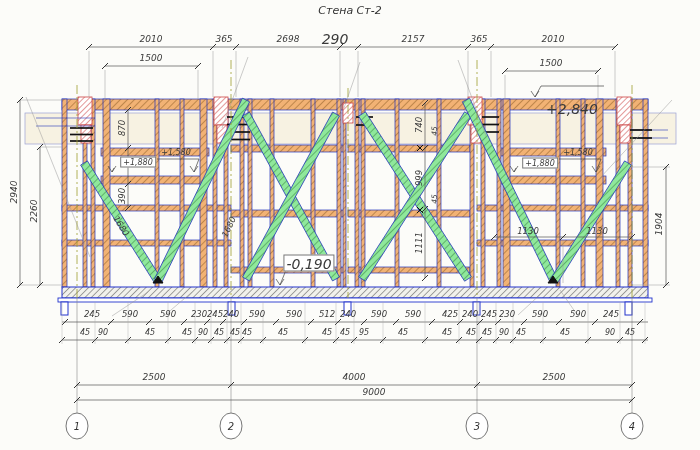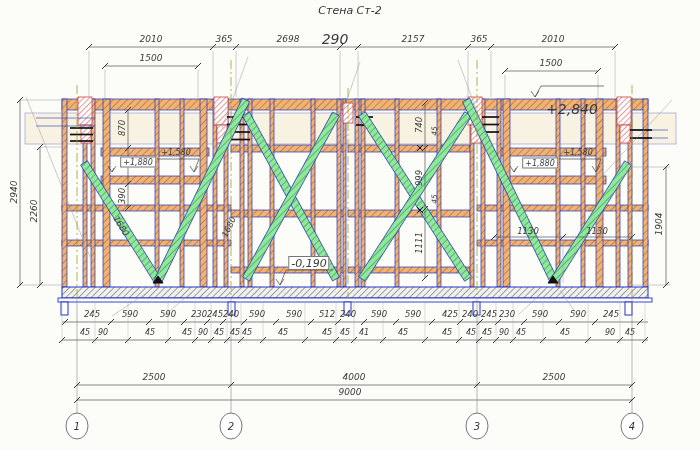--- a/index.html
+++ b/index.html
@@ -385,25 +385,25 @@
       <span class="dim" style="left: 435px; top: 131px; font-size: 7.5px; transform: translate(-50%, -50%) rotate(-90deg);">45</span>
       <span class="dim" style="left: 435px; top: 199px; font-size: 7.5px; transform: translate(-50%, -50%) rotate(-90deg);">45</span>
       <span class="dim" style="left: 121px; top: 226px; font-size: 8.5px; transform: translate(-50%, -50%) rotate(58deg);">1680</span>
       <span class="dim" style="left: 229px; top: 227px; font-size: 8.5px; transform: translate(-50%, -50%) rotate(-64deg);">1680</span>
       <span class="dim" style="left: 528px; top: 231px; font-size: 8.5px; transform: translate(-50%, -50%) rotate(0deg);">1130</span>
       <span class="dim" style="left: 597px; top: 231px; font-size: 8.5px; transform: translate(-50%, -50%) rotate(0deg);">1130</span>
       <span class="dim box" style="left: 138px; top: 162px; font-size: 8px; transform: translate(-50%, -50%) rotate(0deg);">+1,880</span>
       <span class="dim" style="left: 176px; top: 153px; font-size: 8px; transform: translate(-50%, -50%) rotate(0deg);">+1,580</span>
       <span class="dim box" style="left: 540px; top: 163px; font-size: 8px; transform: translate(-50%, -50%) rotate(0deg);">+1,880</span>
       <span class="dim" style="left: 578px; top: 153px; font-size: 8px; transform: translate(-50%, -50%) rotate(0deg);">+1,580</span>
-      <span class="dim box" style="left: 309px; top: 263px; font-size: 11px; transform: translate(-50%, -50%) rotate(0deg);">-0,190</span>
+      <span class="dim box" style="left: 309px; top: 263px; font-size: 14px; transform: translate(-50%, -50%) rotate(0deg);">-0,190</span>
       <span class="dim" style="left: 154px; top: 377px; font-size: 9px; transform: translate(-50%, -50%) rotate(0deg);">2500</span>
       <span class="dim" style="left: 354px; top: 377px; font-size: 9px; transform: translate(-50%, -50%) rotate(0deg);">4000</span>
       <span class="dim" style="left: 554px; top: 377px; font-size: 9px; transform: translate(-50%, -50%) rotate(0deg);">2500</span>
-      <span class="dim" style="left: 350px; top: 392px; font-size: 9px; transform: translate(-50%, -50%) rotate(0deg);">9000</span>
+      <span class="dim" style="left: 374px; top: 392px; font-size: 9px; transform: translate(-50%, -50%) rotate(0deg);">9000</span>
       <span class="dim" style="left: 92px; top: 314px; font-size: 8.5px; transform: translate(-50%, -50%) rotate(0deg);">245</span>
       <span class="dim" style="left: 130px; top: 314px; font-size: 8.5px; transform: translate(-50%, -50%) rotate(0deg);">590</span>
       <span class="dim" style="left: 168px; top: 314px; font-size: 8.5px; transform: translate(-50%, -50%) rotate(0deg);">590</span>
       <span class="dim" style="left: 199px; top: 314px; font-size: 8.5px; transform: translate(-50%, -50%) rotate(0deg);">230</span>
       <span class="dim" style="left: 215px; top: 314px; font-size: 8.5px; transform: translate(-50%, -50%) rotate(0deg);">245</span>
       <span class="dim" style="left: 231px; top: 314px; font-size: 8.5px; transform: translate(-50%, -50%) rotate(0deg);">240</span>
       <span class="dim" style="left: 257px; top: 314px; font-size: 8.5px; transform: translate(-50%, -50%) rotate(0deg);">590</span>
       <span class="dim" style="left: 294px; top: 314px; font-size: 8.5px; transform: translate(-50%, -50%) rotate(0deg);">590</span>
       <span class="dim" style="left: 327px; top: 314px; font-size: 8.5px; transform: translate(-50%, -50%) rotate(0deg);">512</span>
       <span class="dim" style="left: 348px; top: 314px; font-size: 8.5px; transform: translate(-50%, -50%) rotate(0deg);">240</span>
@@ -420,21 +420,21 @@
       <span class="dim" style="left: 103px; top: 333px; font-size: 8px; transform: translate(-50%, -50%) rotate(0deg);">90</span>
       <span class="dim" style="left: 150px; top: 333px; font-size: 8px; transform: translate(-50%, -50%) rotate(0deg);">45</span>
       <span class="dim" style="left: 187px; top: 333px; font-size: 8px; transform: translate(-50%, -50%) rotate(0deg);">45</span>
       <span class="dim" style="left: 203px; top: 333px; font-size: 8px; transform: translate(-50%, -50%) rotate(0deg);">90</span>
       <span class="dim" style="left: 219px; top: 333px; font-size: 8px; transform: translate(-50%, -50%) rotate(0deg);">45</span>
       <span class="dim" style="left: 235px; top: 333px; font-size: 8px; transform: translate(-50%, -50%) rotate(0deg);">45</span>
       <span class="dim" style="left: 247px; top: 333px; font-size: 8px; transform: translate(-50%, -50%) rotate(0deg);">45</span>
       <span class="dim" style="left: 283px; top: 333px; font-size: 8px; transform: translate(-50%, -50%) rotate(0deg);">45</span>
       <span class="dim" style="left: 327px; top: 333px; font-size: 8px; transform: translate(-50%, -50%) rotate(0deg);">45</span>
       <span class="dim" style="left: 345px; top: 333px; font-size: 8px; transform: translate(-50%, -50%) rotate(0deg);">45</span>
-      <span class="dim" style="left: 364px; top: 333px; font-size: 8px; transform: translate(-50%, -50%) rotate(0deg);">41</span>
+      <span class="dim" style="left: 364px; top: 333px; font-size: 8px; transform: translate(-50%, -50%) rotate(0deg);">95</span>
       <span class="dim" style="left: 403px; top: 333px; font-size: 8px; transform: translate(-50%, -50%) rotate(0deg);">45</span>
       <span class="dim" style="left: 447px; top: 333px; font-size: 8px; transform: translate(-50%, -50%) rotate(0deg);">45</span>
       <span class="dim" style="left: 471px; top: 333px; font-size: 8px; transform: translate(-50%, -50%) rotate(0deg);">45</span>
       <span class="dim" style="left: 487px; top: 333px; font-size: 8px; transform: translate(-50%, -50%) rotate(0deg);">45</span>
       <span class="dim" style="left: 504px; top: 333px; font-size: 8px; transform: translate(-50%, -50%) rotate(0deg);">90</span>
       <span class="dim" style="left: 521px; top: 333px; font-size: 8px; transform: translate(-50%, -50%) rotate(0deg);">45</span>
       <span class="dim" style="left: 565px; top: 333px; font-size: 8px; transform: translate(-50%, -50%) rotate(0deg);">45</span>
       <span class="dim" style="left: 610px; top: 333px; font-size: 8px; transform: translate(-50%, -50%) rotate(0deg);">90</span>
       <span class="dim" style="left: 630px; top: 333px; font-size: 8px; transform: translate(-50%, -50%) rotate(0deg);">45</span>
     </div>

